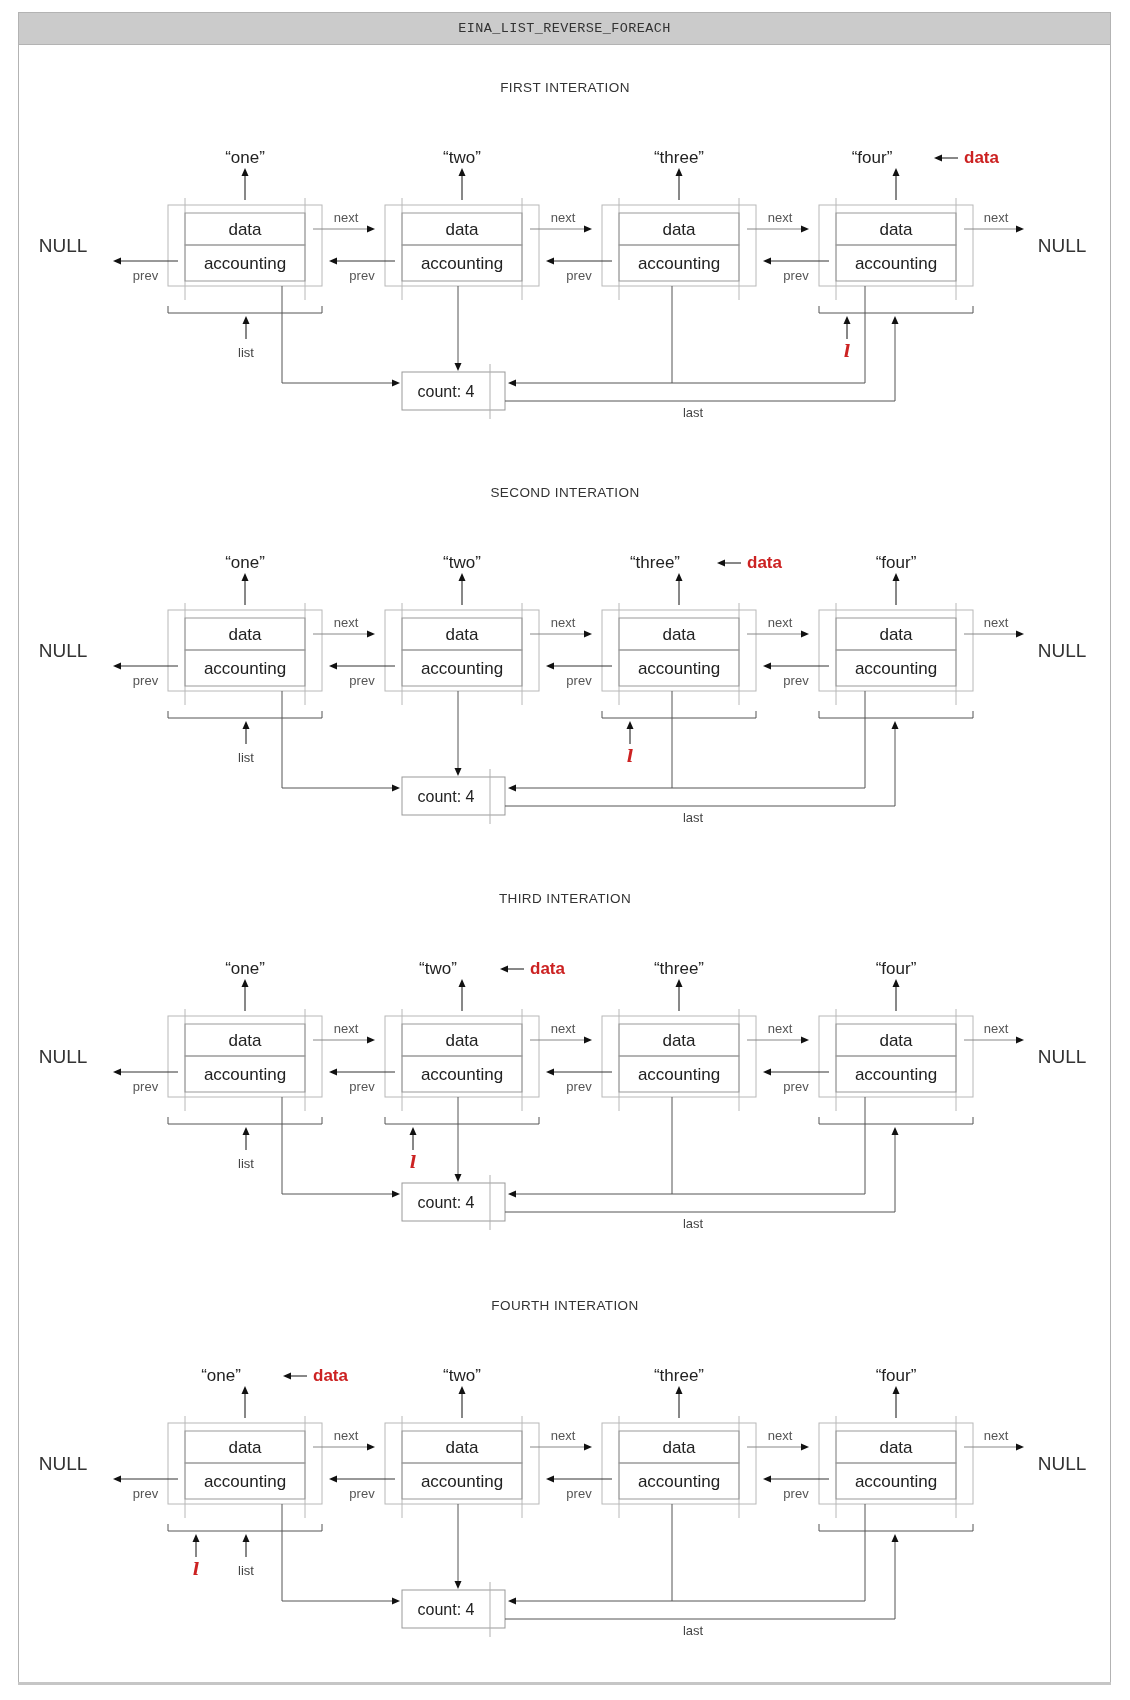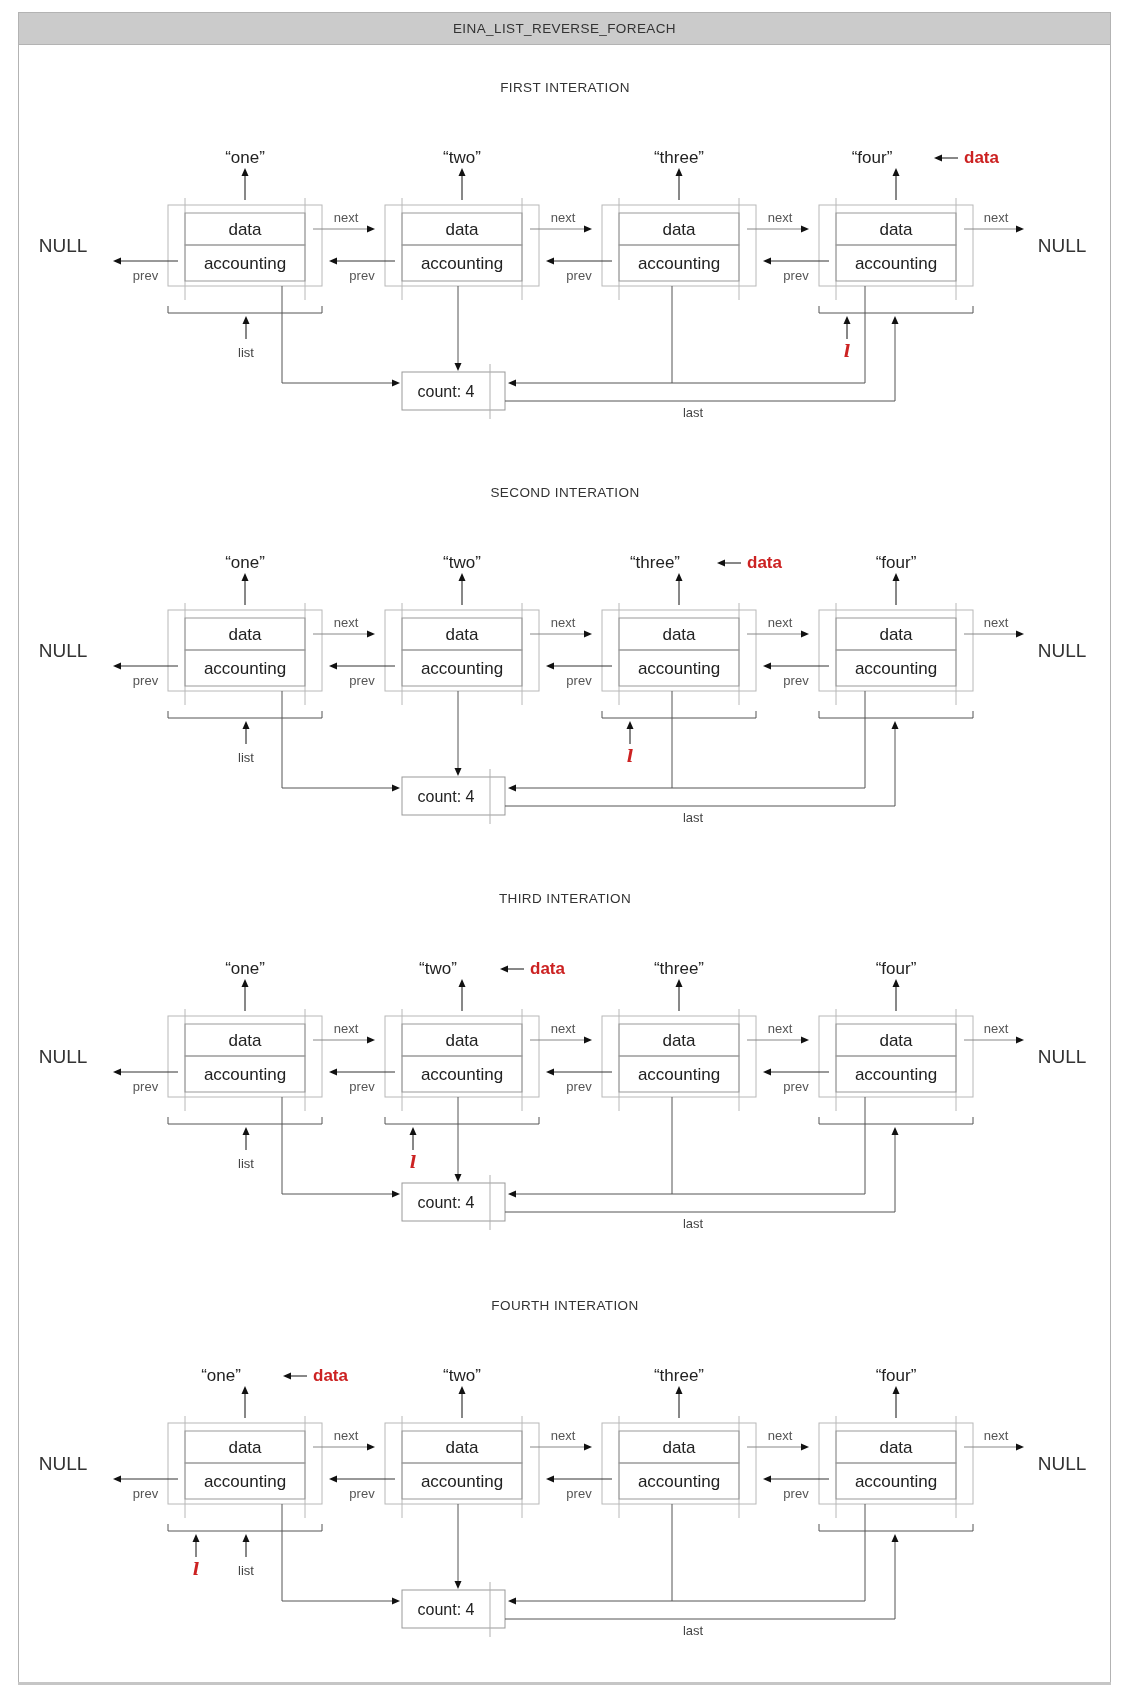--- a/index.html
+++ b/index.html
@@ -3,21 +3,21 @@
 <meta charset="utf-8">
 <style>
   html,body{margin:0;padding:0;background:#fff;}
   .page{position:relative;width:1130px;height:1700px;background:#fff;
         font-family:"Liberation Sans",sans-serif;overflow:hidden;}
   .frame{position:absolute;left:18px;top:12px;width:1093px;height:1671px;
          border:1px solid #b3b3b3;box-sizing:border-box;}
   .titlebar{position:absolute;left:18px;top:12px;width:1093px;height:33px;
             background:#cbcbcb;border:1px solid #b3b3b3;box-sizing:border-box;
             display:flex;align-items:center;justify-content:center;
-            font-size:13.5px;color:#333;letter-spacing:.4px;}
+            font-size:13.5px;color:#333;letter-spacing:.4px;font-family:Liberation Mono, monospace;}
   .bottombar{position:absolute;left:18px;top:1682px;width:1093px;height:3px;
              background:#c6c6c6;}
   .diagram-svg{position:absolute;left:0;}
 </style>
 </head>
 <body>
 
 <div class="page">
   <div class="frame"></div>
   <div class="titlebar">

